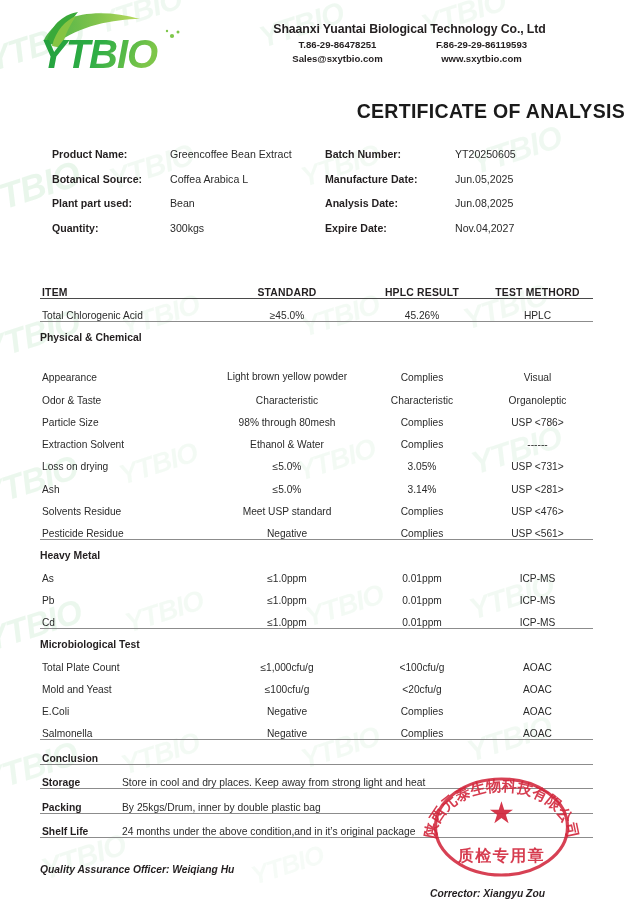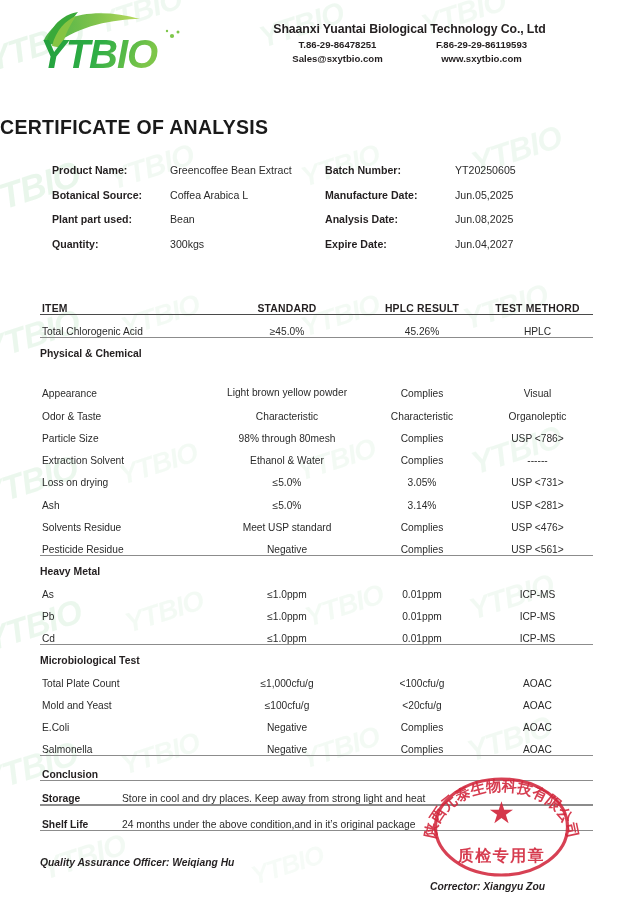--- a/index.html
+++ b/index.html
@@ -29,24 +29,24 @@
   .logo-wrap { width: 190px; flex: 0 0 190px; position: relative; height: 70px; }
   .logo-svg { display: block; }
   .company { flex: 1; padding-top: 12px; padding-right: 10px; }
   .company-name { font-size: 12.3px; font-weight: 700; text-align: center; letter-spacing: -0.1px; color: #231f20; }
   .contact-row { display: flex; justify-content: center; gap: 26px; font-size: 9.6px; font-weight: 700; margin-top: 3px; }
   .contact-cell { min-width: 118px; text-align: center; }
 
   
   .coa-title {
     position: relative; z-index: 2;
-    text-align: left;
+    text-align: right;
     font-size: 19.5px; font-weight: 700;
     letter-spacing: 0.3px;
-    margin-top: 36px;
+    margin-top: 20px;
     color: #1a1a1a;
   }
 
   
   .info { position: relative; z-index: 2; margin: 25px 30px 0 52px; }
   .info-row { display: flex; align-items: baseline; height: 24.5px; }
   .lbl { font-size: 10.6px; font-weight: 700; }
   .val { font-size: 10.6px; font-weight: 400; color: #2b2b2b; }
   .c1 { width: 118px; flex: 0 0 118px; }
   .c2 { width: 155px; flex: 0 0 155px; }
@@ -177,21 +177,21 @@
       <div class="info-row">
         <span class="lbl c1">Plant part used:</span>
         <span class="val c2">Bean</span>
         <span class="lbl c3">Analysis Date:</span>
         <span class="val c4">Jun.08,2025</span>
       </div>
       <div class="info-row">
         <span class="lbl c1">Quantity:</span>
         <span class="val c2">300kgs</span>
         <span class="lbl c3">Expire Date:</span>
-        <span class="val c4">Jun.04,2027</span>
+        <span class="val c4">Nov.04,2027</span>
       </div>
     </div>
 
   <div class="tbl">
     <div class="thead">
       <div class="trow">
         <span class="col-item">ITEM</span>
         <span class="col-std">STANDARD</span>
         <span class="col-res">HPLC RESULT</span>
         <span class="col-mtd">TEST METHORD</span>
@@ -314,20 +314,24 @@
   <div class="bottom" id="summaryHost">
       <div class="brow">
         <span class="bl">Conclusion</span>
       </div>
       <div class="rule-thin"></div>
       <div class="brow">
         <span class="bl">Storage</span>
         <span class="bv">Store in cool and dry places. Keep away from strong light and heat</span>
       </div>
       <div class="rule-thin"></div>
+      <div class="brow">
+        <span class="bl">Packing</span>
+        <span class="bv">By 25kgs/Drum, inner by double plastic bag</span>
+      </div>
       <div class="rule-thin"></div>
       <div class="brow">
         <span class="bl">Shelf Life</span>
         <span class="bv">24 months under the above condition,and in it’s original package</span>
       </div>
       <div class="rule-thin"></div>
     </div>
 
   <div class="sig">
     <div class="sig-left">Quality Assurance Officer: Weiqiang Hu</div>

